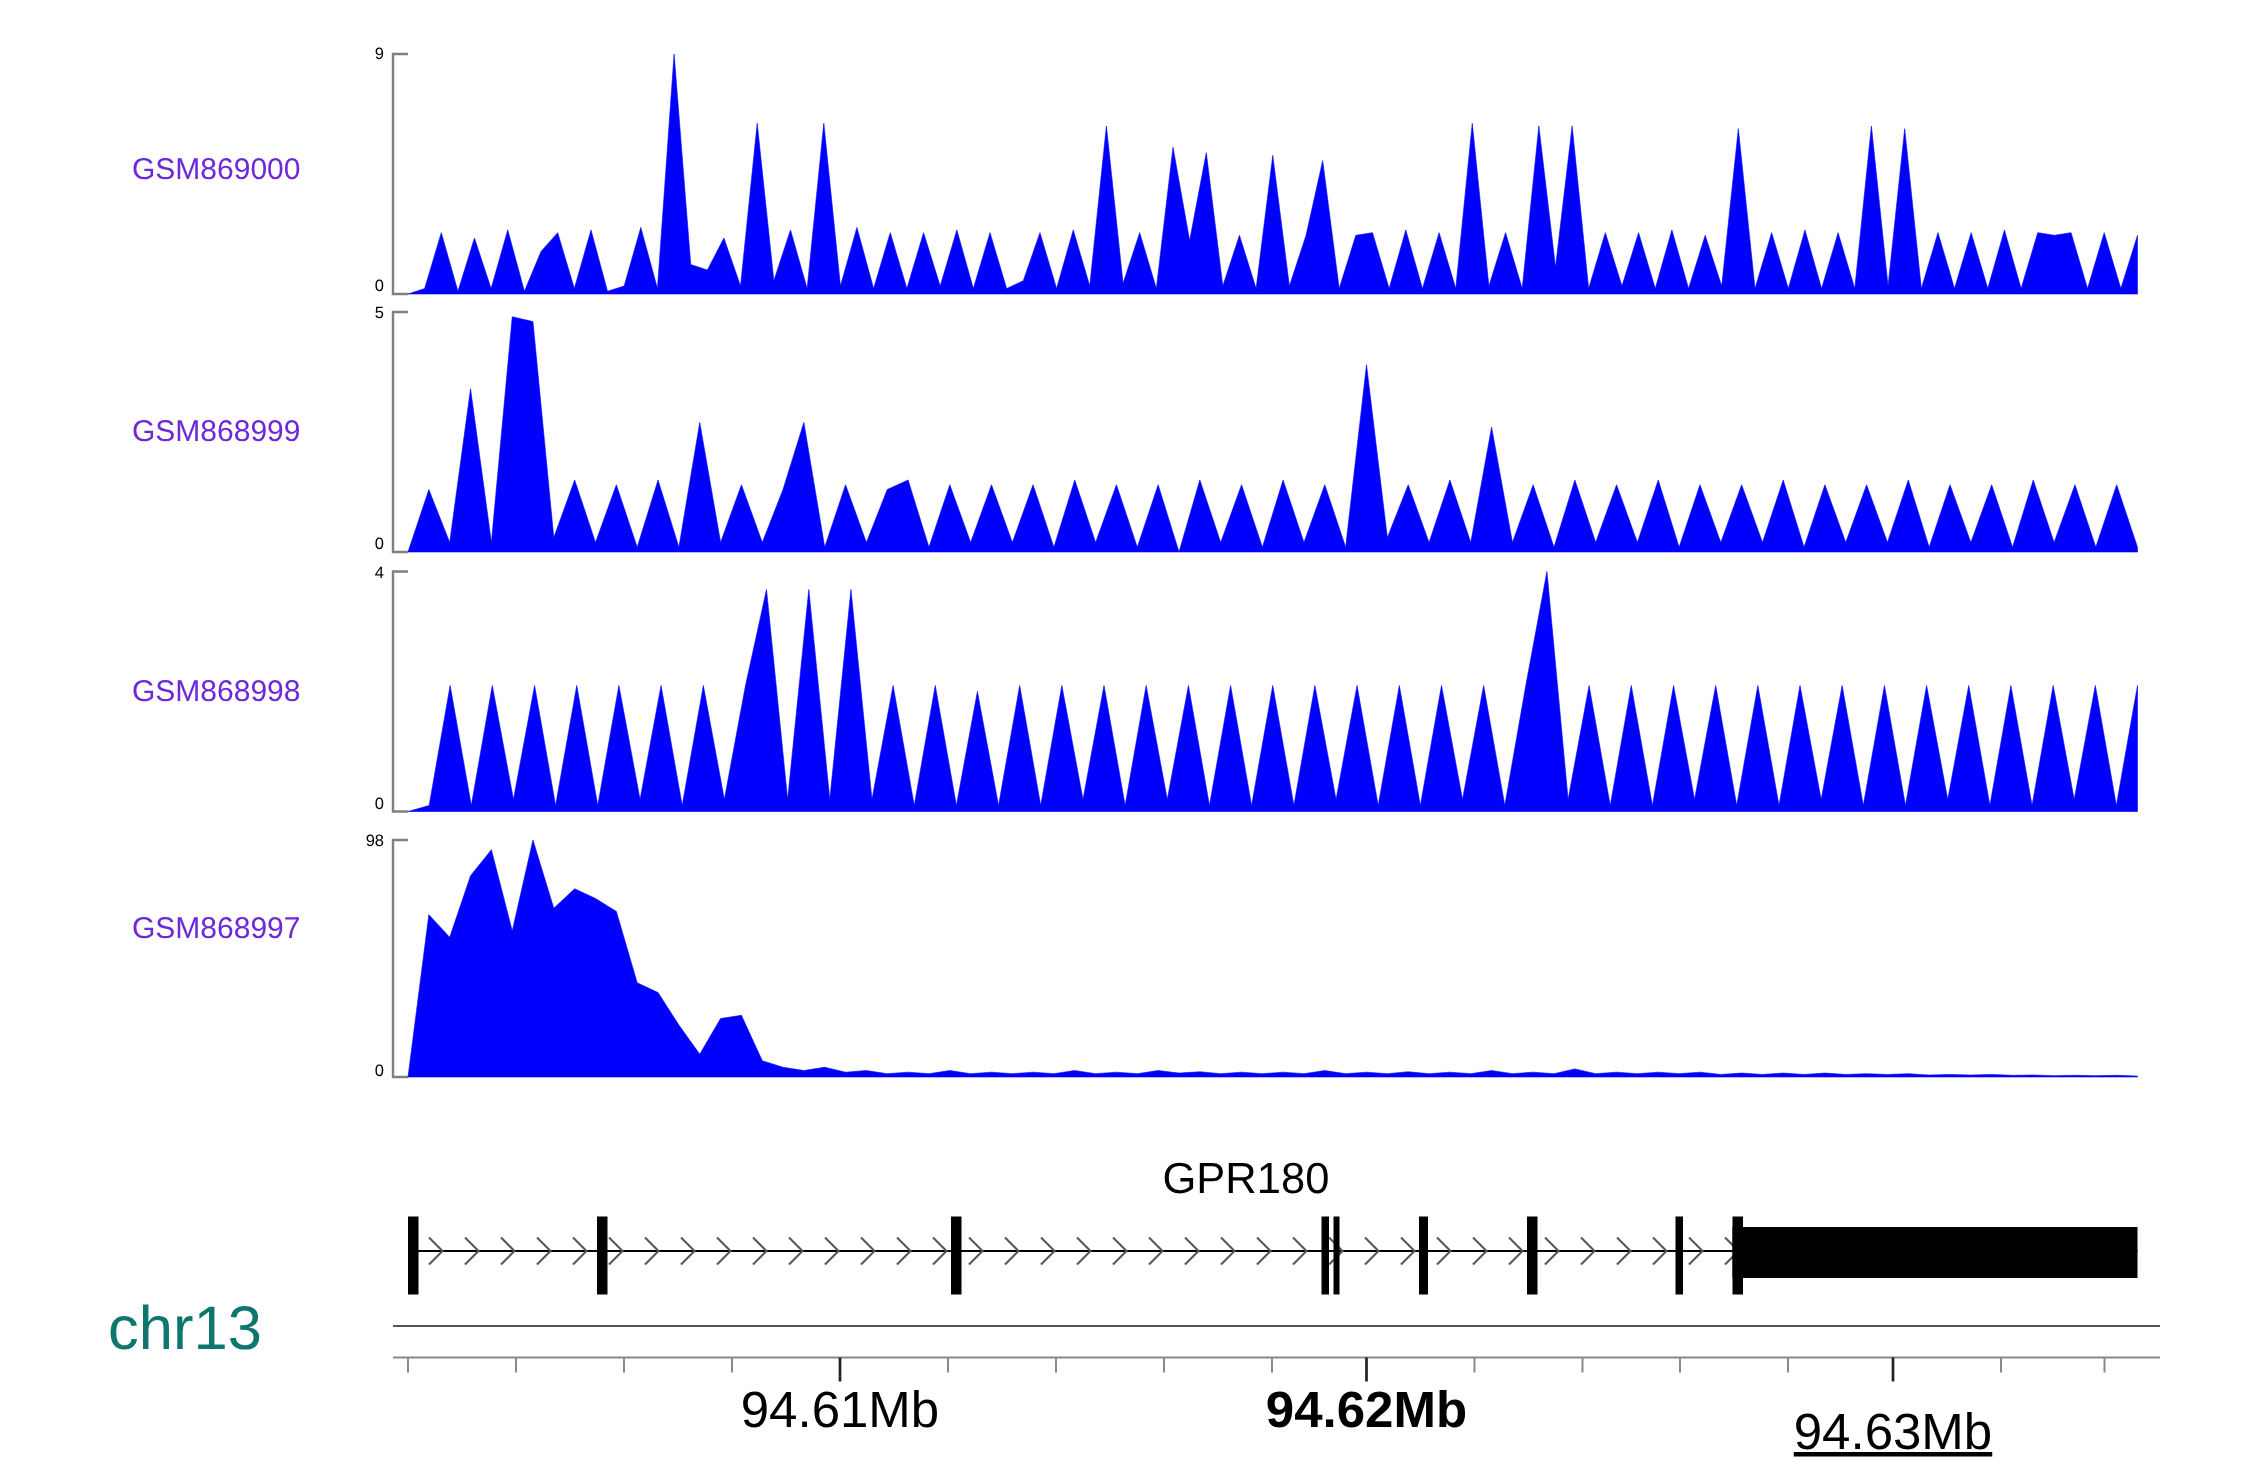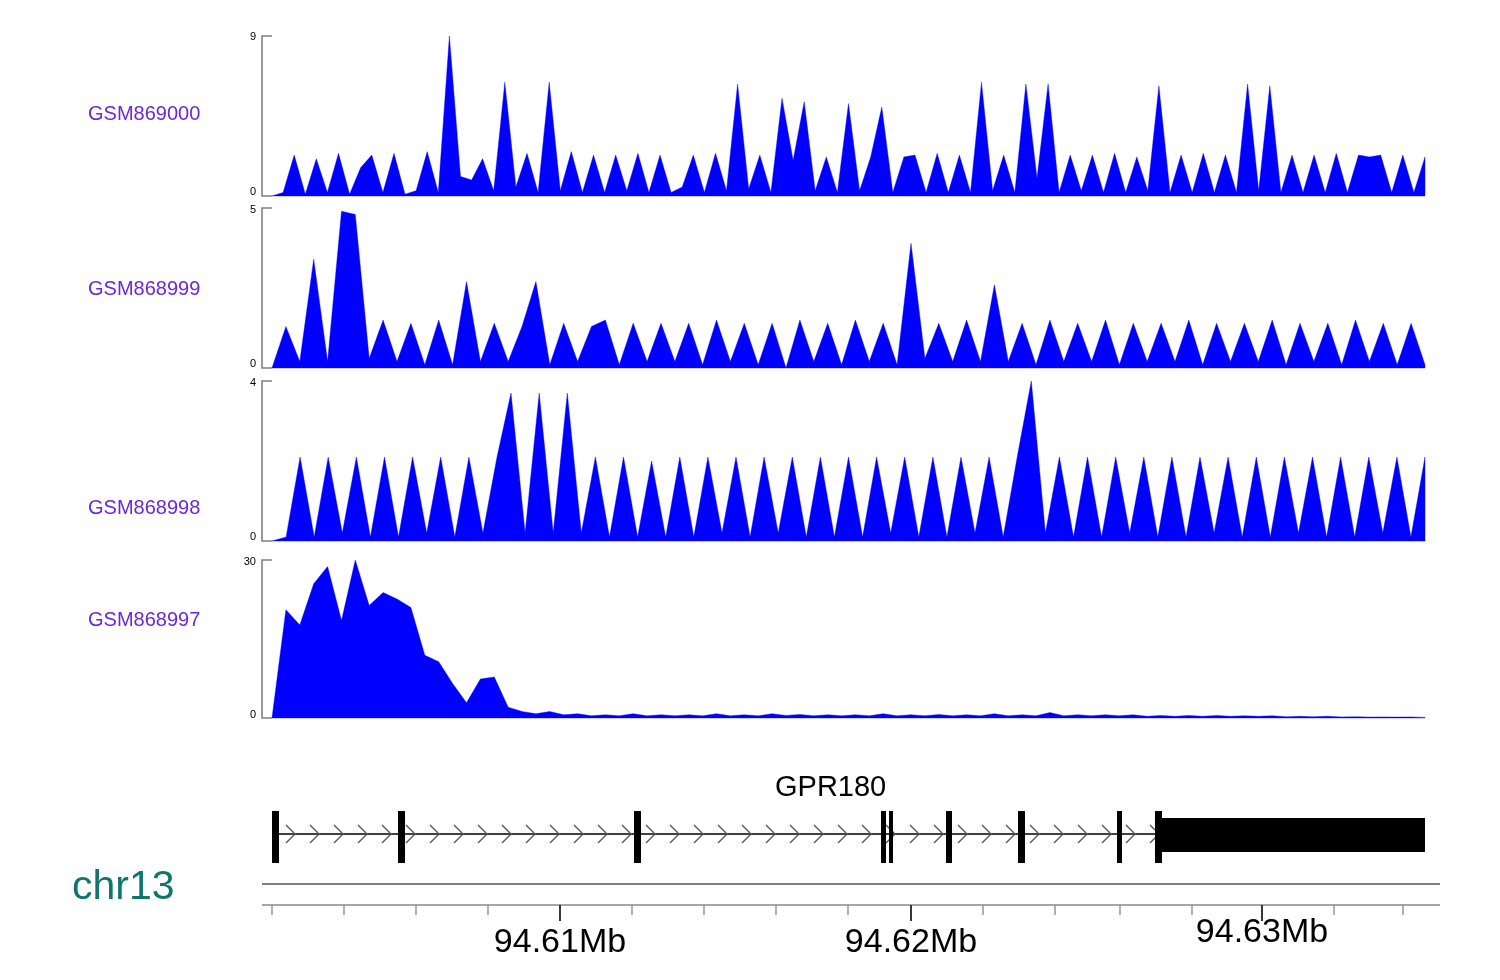--- a/index.html
+++ b/index.html
@@ -62,32 +62,32 @@
     <div class="track-label" style="left:88px;top:277px;">GSM868999</div>
     <div class="axis-num" style="left:228px;top:203px;width:28px;">5</div>
     <div class="axis-num" style="left:228px;top:357px;width:28px;">0</div>
     <svg class="wig-svg" width="1500" height="380">
       <polyline points="272,208 262,208 262,368 272,368" fill="none" stroke="#808080" stroke-width="1.6"></polyline>
       <polygon id="wig2" fill="#0000FF" stroke="#0000FF" stroke-width="0.4" points="272.0,368.0 285.9,326.4 299.8,361.6 313.7,259.2 327.6,361.6 341.5,211.2 355.3,214.4 369.2,358.4 383.1,320.0 397.0,361.6 410.9,323.2 424.8,364.8 438.7,320.0 452.6,364.8 466.5,281.6 480.4,361.6 494.3,323.2 508.2,361.6 522.0,326.4 535.9,281.6 549.8,364.8 563.7,323.2 577.6,361.6 591.5,326.4 605.4,320.0 619.3,364.8 633.2,323.2 647.1,361.6 661.0,323.2 674.9,361.6 688.7,323.2 702.6,364.8 716.5,320.0 730.4,361.6 744.3,323.2 758.2,364.8 772.1,323.2 786.0,368.0 799.9,320.0 813.8,361.6 827.7,323.2 841.6,364.8 855.4,320.0 869.3,361.6 883.2,323.2 897.1,364.8 911.0,243.2 924.9,358.4 938.8,323.2 952.7,361.6 966.6,320.0 980.5,361.6 994.4,284.8 1008.3,361.6 1022.1,323.2 1036.0,364.8 1049.9,320.0 1063.8,361.6 1077.7,323.2 1091.6,361.6 1105.5,320.0 1119.4,364.8 1133.3,323.2 1147.2,361.6 1161.1,323.2 1175.0,361.6 1188.8,320.0 1202.7,364.8 1216.6,323.2 1230.5,361.6 1244.4,323.2 1258.3,361.6 1272.2,320.0 1286.1,364.8 1300.0,323.2 1313.9,361.6 1327.8,323.2 1341.7,364.8 1355.5,320.0 1369.4,361.6 1383.3,323.2 1397.2,364.8 1411.1,323.2 1425.0,364.8 1425,368 272,368"></polygon>
     </svg>
   </div>
 
   <div class="track" style="top:0;height:555px;">
-    <div class="track-label" style="left:88px;top:450px;margin-top:46px;">GSM868998</div>
+    <div class="track-label" style="left:88px;top:450px;">GSM868998</div>
     <div class="axis-num" style="left:228px;top:376px;width:28px;">4</div>
     <div class="axis-num" style="left:228px;top:530px;width:28px;">0</div>
     <svg class="wig-svg" width="1500" height="555">
       <polyline points="272,381 262,381 262,541 272,541" fill="none" stroke="#808080" stroke-width="1.6"></polyline>
       <polygon id="wig3" fill="#0000FF" stroke="#0000FF" stroke-width="0.4" points="272.0,541.0 286.1,537.0 300.1,457.0 314.2,537.0 328.2,457.0 342.3,533.0 356.4,457.0 370.4,537.0 384.5,457.0 398.5,537.0 412.6,457.0 426.7,533.0 440.7,457.0 454.8,537.0 468.9,457.0 482.9,533.0 497.0,457.0 511.0,393.0 525.1,533.0 539.2,393.0 553.2,533.0 567.3,393.0 581.3,533.0 595.4,457.0 609.5,537.0 623.5,457.0 637.6,537.0 651.6,461.0 665.7,537.0 679.8,457.0 693.8,537.0 707.9,457.0 722.0,533.0 736.0,457.0 750.1,537.0 764.1,457.0 778.2,533.0 792.3,457.0 806.3,537.0 820.4,457.0 834.4,537.0 848.5,457.0 862.6,537.0 876.6,457.0 890.7,533.0 904.7,457.0 918.8,537.0 932.9,457.0 946.9,537.0 961.0,457.0 975.0,533.0 989.1,457.0 1003.2,537.0 1017.2,457.0 1031.3,381.0 1045.4,533.0 1059.4,457.0 1073.5,537.0 1087.5,457.0 1101.6,537.0 1115.7,457.0 1129.7,533.0 1143.8,457.0 1157.8,537.0 1171.9,457.0 1186.0,537.0 1200.0,457.0 1214.1,533.0 1228.1,457.0 1242.2,537.0 1256.3,457.0 1270.3,537.0 1284.4,457.0 1298.5,533.0 1312.5,457.0 1326.6,537.0 1340.6,457.0 1354.7,537.0 1368.8,457.0 1382.8,533.0 1396.9,457.0 1410.9,537.0 1425.0,457.0 1425,541 272,541"></polygon>
     </svg>
   </div>
 
   <div class="track" style="top:0;height:735px;">
     <div class="track-label" style="left:88px;top:608px;">GSM868997</div>
-    <div class="axis-num" style="left:220px;top:555px;width:36px;">30</div>
+    <div class="axis-num" style="left:220px;top:555px;width:36px;">98</div>
     <div class="axis-num" style="left:220px;top:708px;width:36px;">0</div>
     <svg class="wig-svg" width="1500" height="735">
       <polyline points="272,560 262,560 262,718 272,718" fill="none" stroke="#808080" stroke-width="1.6"></polyline>
       <polygon id="wig4" fill="#0000FF" stroke="#0000FF" stroke-width="0.4" points="272.0,718.0 285.9,609.8 299.8,624.9 313.7,583.8 327.6,566.5 341.5,620.6 355.3,560.0 369.2,605.5 383.1,592.5 397.0,599.0 410.9,607.6 424.8,655.2 438.7,661.7 452.6,683.4 466.5,702.8 480.4,679.0 494.3,676.9 508.2,707.2 522.0,711.5 535.9,713.7 549.8,711.5 563.7,714.8 577.6,713.7 591.5,715.8 605.4,714.8 619.3,715.8 633.2,713.7 647.1,715.8 661.0,714.8 674.9,715.8 688.7,714.8 702.6,715.8 716.5,713.7 730.4,715.8 744.3,714.8 758.2,715.8 772.1,713.7 786.0,715.4 799.9,714.5 813.8,715.8 827.7,714.8 841.6,715.8 855.4,714.8 869.3,715.8 883.2,713.7 897.1,715.8 911.0,714.8 924.9,715.8 938.8,714.5 952.7,715.8 966.6,714.8 980.5,715.8 994.4,713.7 1008.3,715.8 1022.1,714.8 1036.0,715.8 1049.9,712.6 1063.8,715.8 1077.7,714.8 1091.6,715.8 1105.5,714.8 1119.4,715.8 1133.3,714.8 1147.2,716.3 1161.1,715.4 1175.0,716.3 1188.8,715.4 1202.7,716.3 1216.6,715.4 1230.5,716.3 1244.4,715.8 1258.3,716.3 1272.2,715.8 1286.1,716.7 1300.0,716.3 1313.9,716.7 1327.8,716.3 1341.7,716.9 1355.5,716.7 1369.4,717.1 1383.3,716.9 1397.2,717.1 1411.1,716.9 1425.0,717.4 1425,718 272,718"></polygon>
     </svg>
   </div>
 
   <div class="gene-name" style="left:775px;top:770px;">GPR180</div>
 
   <svg class="gene-svg" width="1500" height="980">
@@ -164,17 +164,17 @@
         <line x1="1120" y1="905" x2="1120" y2="915" stroke="#888" stroke-width="1.3"></line>
         <line x1="1192" y1="905" x2="1192" y2="915" stroke="#888" stroke-width="1.3"></line>
         <line x1="1262" y1="905" x2="1262" y2="921" stroke="#222" stroke-width="1.8"></line>
         <line x1="1334" y1="905" x2="1334" y2="915" stroke="#888" stroke-width="1.3"></line>
         <line x1="1403" y1="905" x2="1403" y2="915" stroke="#888" stroke-width="1.3"></line>
       </g>
   </svg>
 
   <div id="ruler-labels">
       <div class="ruler-label" style="left: 480px; top: 921px; width: 160px;">94.61Mb</div>
-      <div class="ruler-label" style="left: 831px; top: 921px; width: 160px;">94.62Mb</div>
-      <div class="ruler-label" style="left: 1182px; top: 911px; width: 160px;">94.63Mb</div>
+      <div class="ruler-label" style="left: 831px; top: 921px; width: 160px; font-weight: bold;">94.62Mb</div>
+      <div class="ruler-label" style="left: 1182px; top: 936px; width: 160px; text-decoration: underline;">94.63Mb</div>
     </div>
 
 </div>
 
 </body></html>

